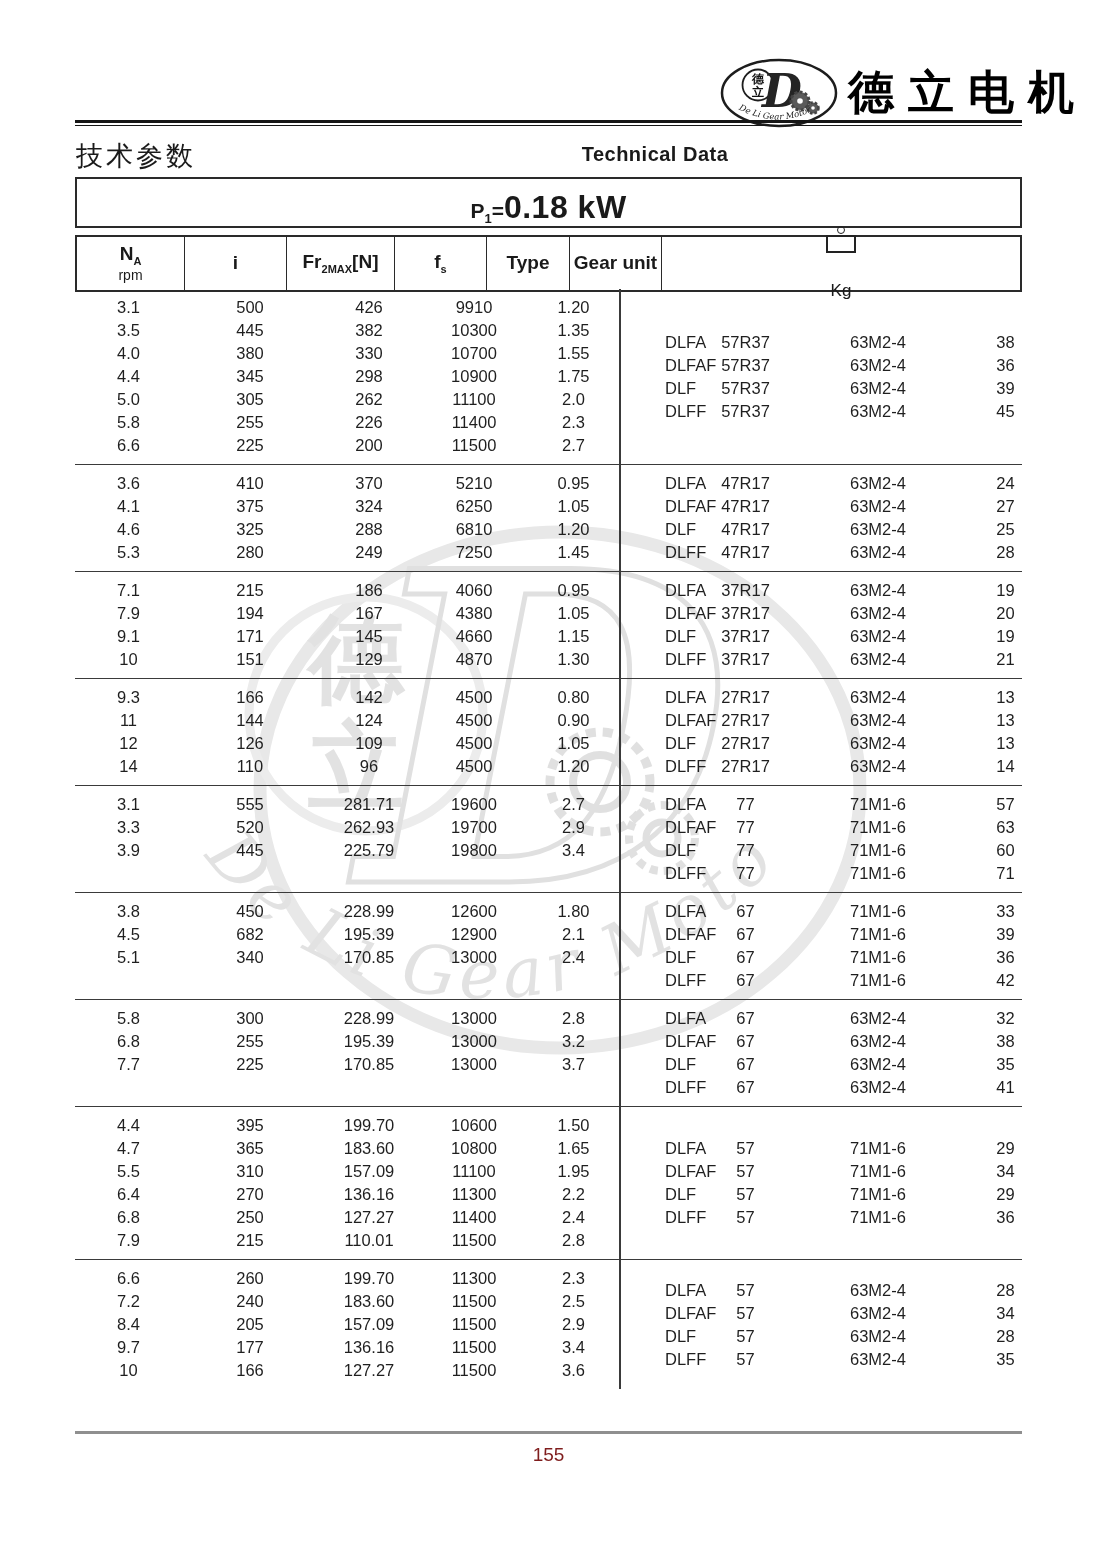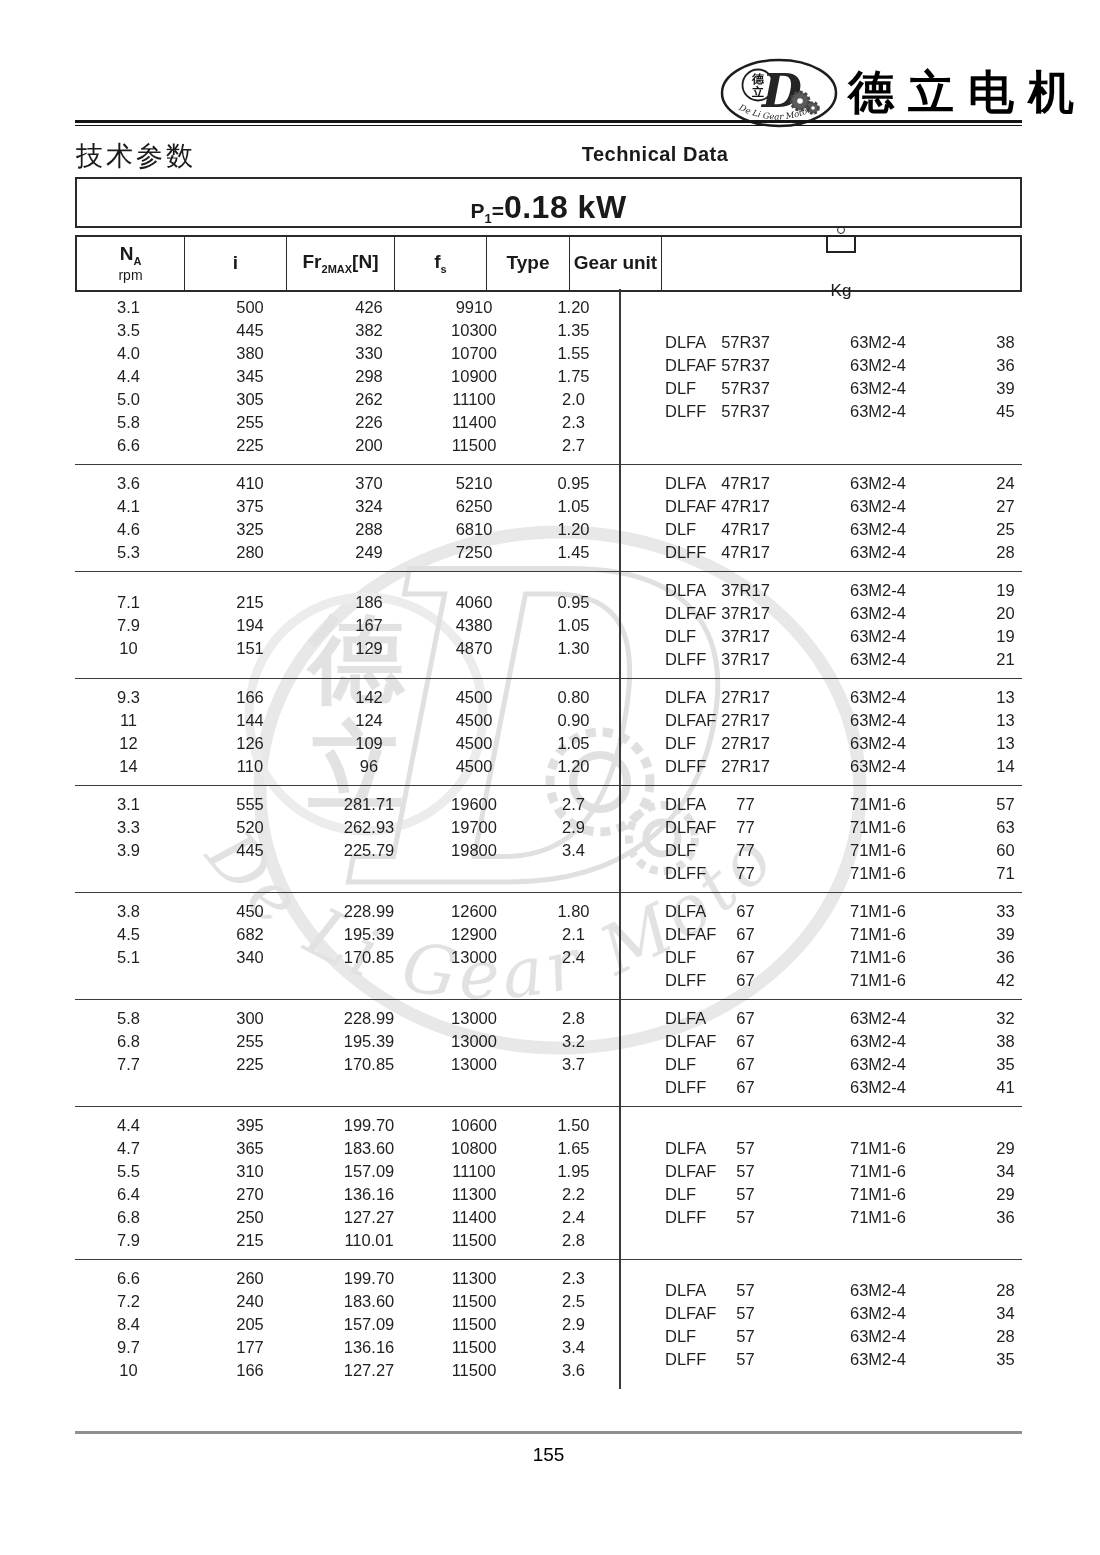--- a/index.html
+++ b/index.html
@@ -54,21 +54,21 @@
   .rtable{width:400px;margin-left:19px;}
   .lrow,.rrow{display:flex;height:23px;align-items:center;font-size:16.5px;color:#1f1f1f;white-space:nowrap;}
   .lrow span{display:block;text-align:center;}
   .lc0{width:107px}.lc1{width:136px}.lc2{width:102px}.lc3{width:108px}.lc4{width:91px}
   .rrow span{display:block;text-align:center;}
   .rc0{width:70px;text-align:left !important;padding-left:27px;box-sizing:content-box;width:43px;}
   .rc1{width:75px}.rc2{width:190px}.rc3{width:65px}
 
   
   .footer-rule{position:absolute;top:1431px;left:75px;width:947px;height:3px;background:#8f8f8f;}
-  .page-number{position:absolute;top:1444px;left:75px;width:947px;text-align:center;font-size:19px;color:#000000;}
+  .page-number{position:absolute;top:1444px;left:75px;width:947px;text-align:center;font-size:19px;color:#7f1d1d;}
 </style>
 </head>
 <body>
 
 <div class="page">
 
   <svg class="layer watermark" width="1100" height="1555" viewBox="0 0 1100 1555" aria-hidden="true">
     <ellipse cx="560" cy="790" rx="300" ry="258" fill="none" stroke="#e8e8e8" stroke-width="13"></ellipse>
     <circle cx="366" cy="714" r="117" fill="none" stroke="#ececec" stroke-width="9"></circle>
     <text x="356" y="692" font-size="96" text-anchor="middle" fill="#e2e2e2" font-family="'DejaVu Serif',serif" font-weight="bold">德</text>
@@ -295,20 +295,27 @@
                 <span class="lc4">0.95</span>
               </div>
               <div class="lrow">
                 <span class="lc0">7.9</span>
                 <span class="lc1">194</span>
                 <span class="lc2">167</span>
                 <span class="lc3">4380</span>
                 <span class="lc4">1.05</span>
               </div>
               <div class="lrow">
+                <span class="lc0">9.1</span>
+                <span class="lc1">171</span>
+                <span class="lc2">145</span>
+                <span class="lc3">4660</span>
+                <span class="lc4">1.15</span>
+              </div>
+              <div class="lrow">
                 <span class="lc0">10</span>
                 <span class="lc1">151</span>
                 <span class="lc2">129</span>
                 <span class="lc3">4870</span>
                 <span class="lc4">1.30</span>
               </div>
             </div>
             <div class="rtable">
               <div class="rrow">
                 <span class="rc0">DLFA</span>

